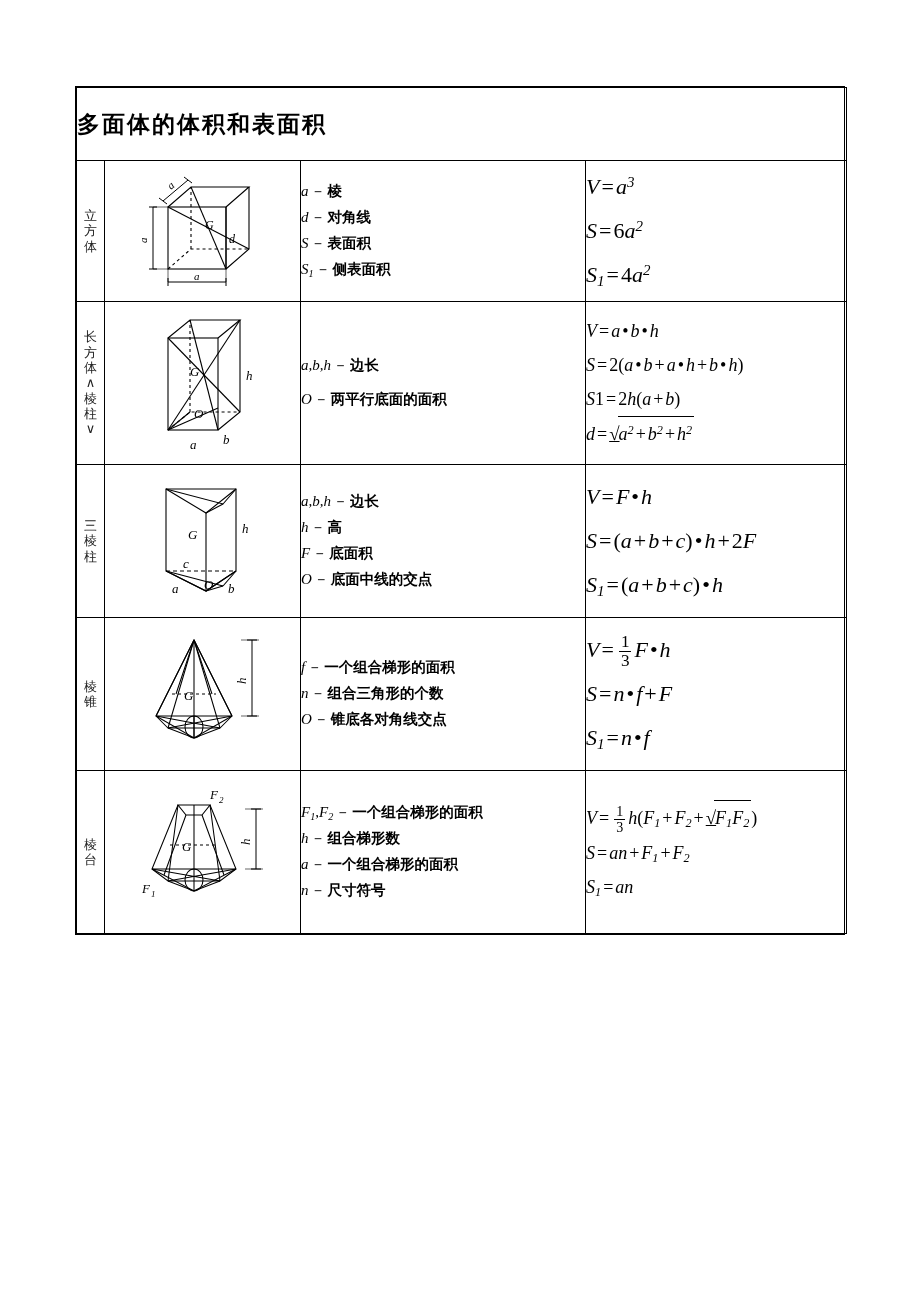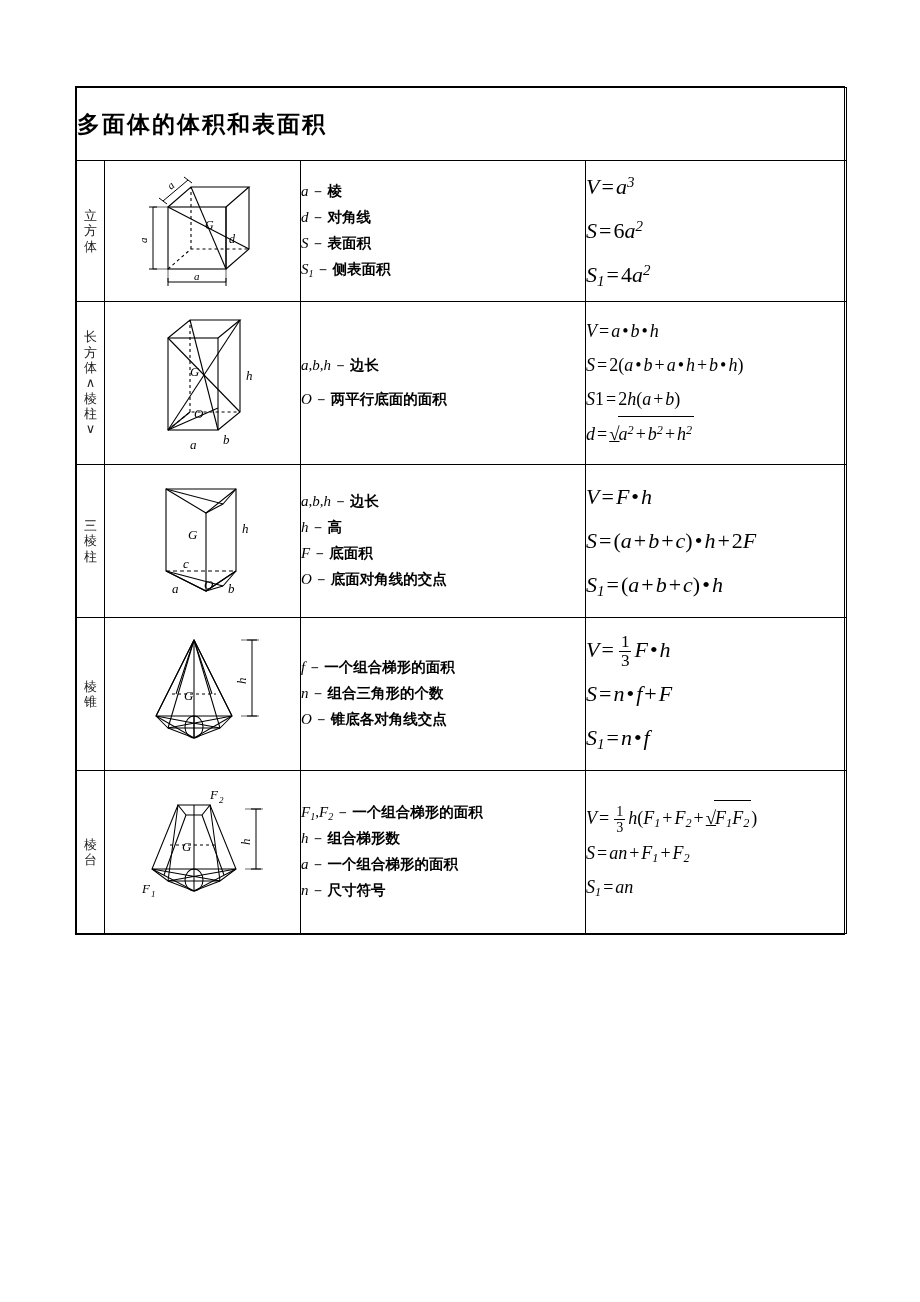--- a/index.html
+++ b/index.html
@@ -289,21 +289,21 @@
               <text x="76" y="118" font-size="13" font-style="italic" font-family="Liberation Serif, serif">O</text>
               <text x="44" y="122" font-size="13" font-style="italic" font-family="Liberation Serif, serif">a</text>
               <text x="100" y="122" font-size="13" font-style="italic" font-family="Liberation Serif, serif">b</text>
               <text x="114" y="62" font-size="13" font-style="italic" font-family="Liberation Serif, serif">h</text>
             </svg>
           </td>
           <td class="sym-cell">
             <span class="sym-line"><span class="mi">a,b,h</span><span class="dash">－</span><span class="cn">边长</span></span>
             <span class="sym-line"><span class="mi">h</span><span class="dash">－</span><span class="cn">高</span></span>
             <span class="sym-line"><span class="mi">F</span><span class="dash">－</span><span class="cn">底面积</span></span>
-            <span class="sym-line"><span class="mi">O</span><span class="dash">－</span><span class="cn">底面对角线的交点</span></span>
+            <span class="sym-line"><span class="mi">O</span><span class="dash">－</span><span class="cn">底面中线的交点</span></span>
           </td>
           <td class="form-cell">
             <span class="f-line"><span class="mi">V</span><span class="op">=</span><span class="mi">F</span><span class="bul">•</span><span class="mi">h</span></span>
             <span class="f-line"><span class="mi">S</span><span class="op">=</span>(<span class="mi">a</span><span class="op">+</span><span class="mi">b</span><span class="op">+</span><span class="mi">c</span>)<span class="bul">•</span><span class="mi">h</span><span class="op">+</span>2<span class="mi">F</span></span>
             <span class="f-line"><span class="mi">S</span><sub class="s">1</sub><span class="op">=</span>(<span class="mi">a</span><span class="op">+</span><span class="mi">b</span><span class="op">+</span><span class="mi">c</span>)<span class="bul">•</span><span class="mi">h</span></span>
           </td>
         </tr>
 
         <tr>
           <td class="vlabel">

